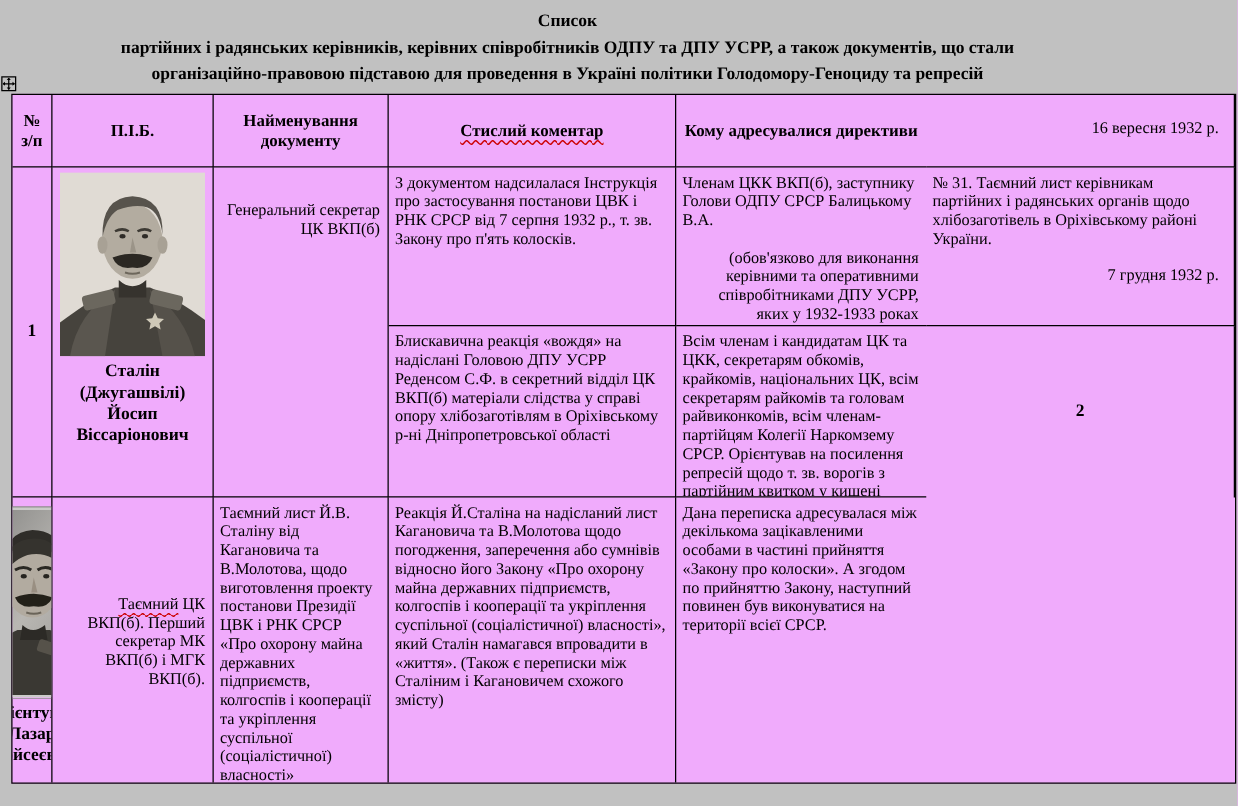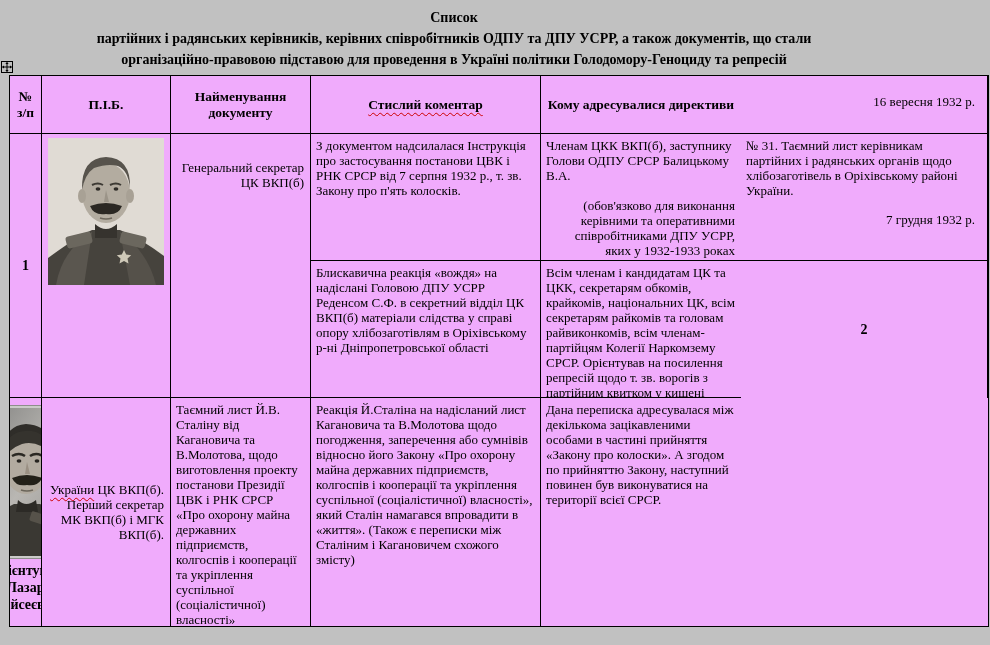--- a/index.html
+++ b/index.html
@@ -103,20 +103,21 @@
       <ellipse cx="82" cy="58" rx="4" ry="7" fill="#a8a195"></ellipse>
       <path d="M44 47 Q50 44 55 47" stroke="#3d3a34" stroke-width="2" fill="none"></path>
       <path d="M62 47 Q68 44 73 47" stroke="#3d3a34" stroke-width="2" fill="none"></path>
       <ellipse cx="50" cy="51" rx="2.4" ry="1.8" fill="#2e2b27"></ellipse>
       <ellipse cx="68" cy="51" rx="2.4" ry="1.8" fill="#2e2b27"></ellipse>
       <path d="M58 52 L56 64 L61 64 Z" fill="#9b9488"></path>
       <path d="M42 68 Q58 62 74 68 Q70 78 58 76 Q46 78 42 68 Z" fill="#2b2823"></path>
       <path d="M52 80 Q58 82 64 80" stroke="#6d675c" stroke-width="1.5" fill="none"></path>
       <path d="M76 112 l2.2 4.6 5 .6 -3.7 3.4 1 4.9 -4.5-2.5 -4.5 2.5 1-4.9 -3.7-3.4 5-.6 Z" fill="#cfc9b8"></path>
     </svg>
+    <div class="pib-name">Сталін (Джугашвілі) Йосип Віссаріонович</div>
   </div>
 
   <div class="cell pos-cell top-pad span2">Генеральний секретар ЦК ВКП(б)</div>
 
   <div class="cell txt-cell">
     <p class="date">16 вересня 1932 р.</p>
   </div>
   <div class="cell txt-cell">
     <p>З документом надсилалася Інструкція про застосування постанови ЦВК і РНК СРСР від 7 серпня 1932 р., т. зв. Закону про п'ять колосків.</p>
   </div>
@@ -162,21 +163,21 @@
       <ellipse cx="63" cy="53" rx="2.4" ry="1.8" fill="#262420"></ellipse>
       <path d="M53 54 L51 66 L56 66 Z" fill="#998f82"></path>
       <path d="M38 70 Q53 64 68 70 Q64 79 53 77 Q42 79 38 70 Z" fill="#232119"></path>
       <path d="M47 82 Q53 84 59 82" stroke="#6a6459" stroke-width="1.5" fill="none"></path>
     </svg>
     <div class="pib-name">Орієнтував Лазар Мойсеєвич</div>
   </div>
 
   <div class="cell pos-cell center-v last-row">
     <div>
-      <span class="sq">України</span><span> ЦК ВКП(б). Перший секретар МК ВКП(б) і МГК ВКП(б).</span>
+      <span class="sq">Таємний</span><span> ЦК ВКП(б). Перший секретар МК ВКП(б) і МГК ВКП(б).</span>
     </div>
   </div>
 
   <div class="cell txt-cell last-row">
     <p>Таємний лист Й.В. Сталіну від Кагановича та В.Молотова, щодо виготовлення проекту постанови Президії ЦВК і РНК СРСР «Про охорону майна державних підприємств, колгоспів і кооперації та укріплення суспільної (соціалістичної) власності»</p>
   </div>
   <div class="cell txt-cell last-row">
     <p>Реакція Й.Сталіна на надісланий лист Кагановича та В.Молотова щодо погодження, заперечення або сумнівів відносно його Закону «Про охорону майна державних підприємств, колгоспів і кооперації та укріплення суспільної (соціалістичної) власності», який Сталін намагався впровадити в «життя». (Також є переписки між Сталіним і Кагановичем схожого змісту)</p>
   </div>
   <div class="cell txt-cell last-col last-row">

